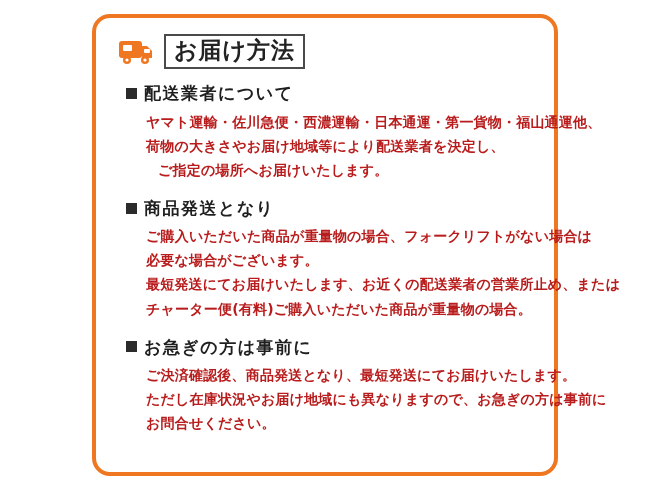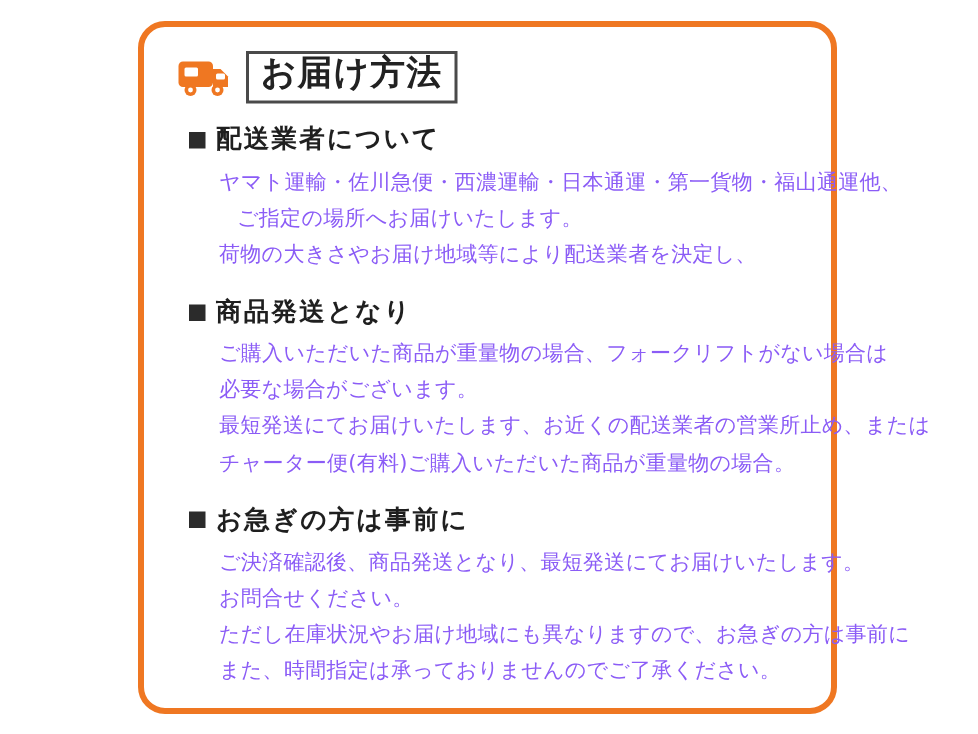--- a/index.html
+++ b/index.html
@@ -33,21 +33,20 @@
   }
   .panel-inner {
     padding: 14px 20px 10px 20px;
   }
   
   .title-row {
     display: flex;
     align-items: center;
     gap: 10px;
     margin: 2px 0 4px 2px;
-    font-family: Liberation Mono, monospace;
   }
   .truck-icon {
     width: 36px;
     height: 30px;
     flex: 0 0 auto;
     position: relative;
   }
   .title-box {
     border: 2px solid #4a4a4a;
     padding: 2px 8px 4px 8px;
@@ -88,24 +87,25 @@
     color: #1f1f1f;
     letter-spacing: 1.5px;
     line-height: 1.2;
     white-space: nowrap;
   }
   .section-body {
     margin-left: 30px;
   }
   .line {
     font-size: 14px;
-    color: #8b5cf6;
+    color: #b91c1c;
     line-height: 1.72;
     letter-spacing: 0.2px;
     white-space: nowrap;
+    font-weight: bold;
   }
   .line.indent {
     padding-left: 12px;
   }
 </style>
 </head>
 <body>
 
 <div class="page">
 
@@ -130,22 +130,22 @@
         </span>
       </div>
 
       <div class="section first">
         <div class="section-head">
           <span class="sq"></span>
           <span class="section-title">配送業者について</span>
         </div>
         <div class="section-body">
           <div class="line">ヤマト運輸・佐川急便・西濃運輸・日本通運・第一貨物・福山通運他、</div>
+          <div class="line">荷物の大きさやお届け地域等により配送業者を決定し、</div>
           <div class="line indent">ご指定の場所へお届けいたします。</div>
-          <div class="line">荷物の大きさやお届け地域等により配送業者を決定し、</div>
         </div>
       </div>
 
       <div class="section">
         <div class="section-head">
           <span class="sq"></span>
           <span class="section-title">商品発送となり</span>
         </div>
         <div class="section-body">
           <div class="line">ご購入いただいた商品が重量物の場合、フォークリフトがない場合は</div>
@@ -155,22 +155,21 @@
         </div>
       </div>
 
       <div class="section">
         <div class="section-head">
           <span class="sq"></span>
           <span class="section-title">お急ぎの方は事前に</span>
         </div>
         <div class="section-body">
           <div class="line">ご決済確認後、商品発送となり、最短発送にてお届けいたします。</div>
+          <div class="line">ただし在庫状況やお届け地域にも異なりますので、お急ぎの方は事前に</div>
           <div class="line">お問合せください。</div>
-          <div class="line">ただし在庫状況やお届け地域にも異なりますので、お急ぎの方は事前に</div>
-          <div class="line">また、時間指定は承っておりませんのでご了承ください。</div>
         </div>
       </div>
 
     </div>
   </div>
 
 </div>
 
 </body></html>

